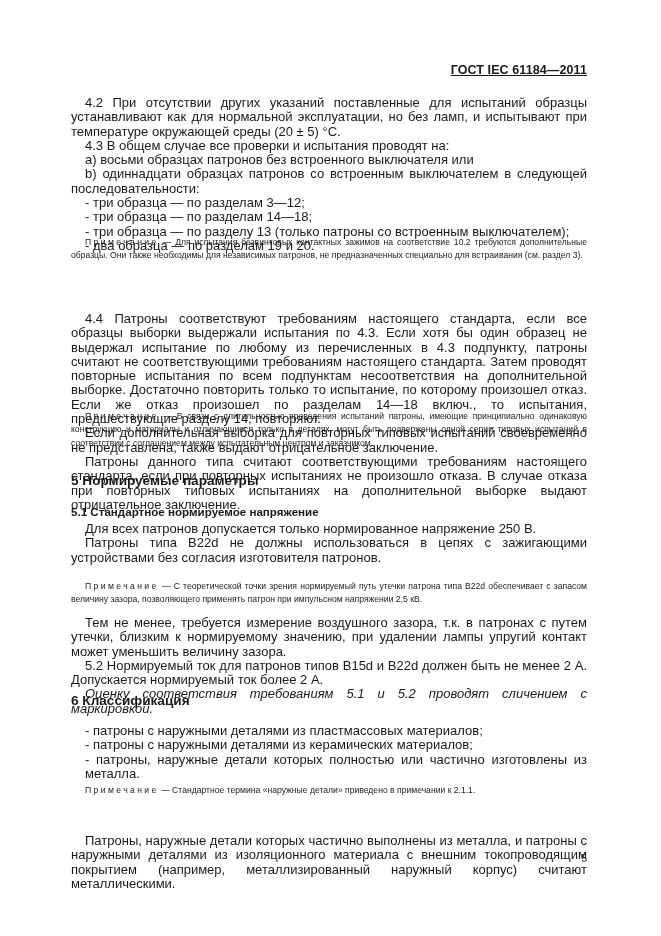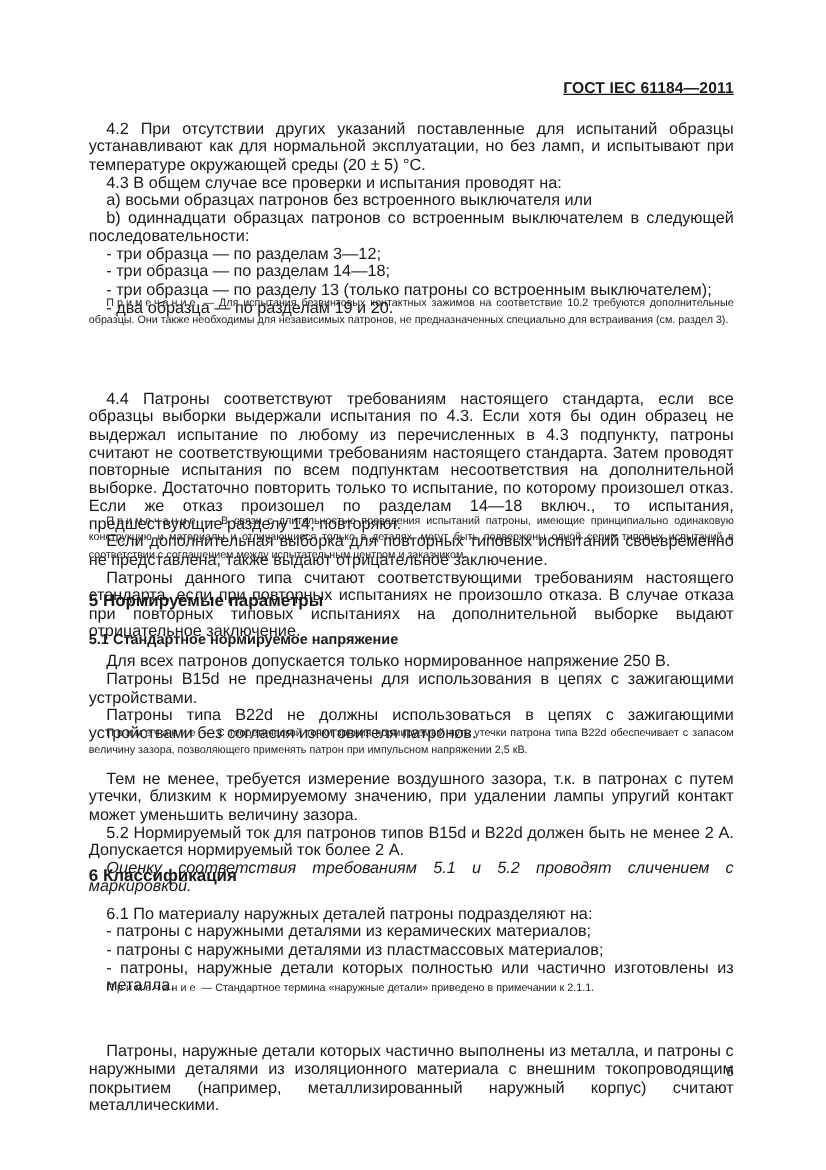--- a/index.html
+++ b/index.html
@@ -49,39 +49,37 @@
   </div>
 
   <div class="blk" style="top:473px;">
     <p class="h1">5  Нормируемые параметры</p>
   </div>
   <div class="blk" style="top:505px;">
     <p class="h2">5.1  Стандартное нормируемое напряжение</p>
   </div>
   <div class="blk" style="top:522px;">
     <p class="p ind">Для всех патронов допускается только нормированное напряжение 250 В.</p>
-    <p class="p ind">Патроны B15d не предназначены для использования в цепях с зажигающими устройствами.</p>
     <p class="p ind">Патроны типа B22d не должны использоваться в цепях с зажигающими устройствами без согласия изготовителя патронов.</p>
   </div>
   <div class="blk" style="top:580px;">
     <p class="note ind"><span class="sp">Примечание</span><span> — С теоретической точки зрения нормируемый путь утечки патрона типа B22d обеспечивает с запасом величину зазора, позволяющего применять патрон при импульсном напряжении 2,5 кВ.</span></p>
   </div>
   <div class="blk" style="top:616px;">
     <p class="p ind">Тем не менее, требуется измерение воздушного зазора, т.к. в патронах с путем утечки, близким к нормируемому значению, при удалении лампы упругий контакт может уменьшить величину зазора.</p>
     <p class="p ind">5.2  Нормируемый ток для патронов типов B15d и B22d должен быть не менее 2 А. Допускается нормируемый ток более 2 А.</p>
     <p class="p ind it">Оценку соответствия требованиям 5.1 и 5.2 проводят сличением с маркировкой.</p>
   </div>
 
   <div class="blk" style="top:693px;">
     <p class="h1">6  Классификация</p>
   </div>
   <div class="blk" style="top:724px;">
-    <p class="p ind">6.1  По материалу наружных деталей патроны подразделяют на:</p>
+    <p class="p li">-  патроны с наружными деталями из пластмассовых материалов;</p>
     <p class="p li">-  патроны с наружными деталями из керамических материалов;</p>
-    <p class="p li">-  патроны с наружными деталями из пластмассовых материалов;</p>
     <p class="p li">-  патроны, наружные детали которых полностью или частично изготовлены из металла.</p>
   </div>
   <div class="blk" style="top:784px;">
     <p class="note ind"><span class="sp">Примечание</span><span> — Стандартное термина «наружные детали» приведено в примечании к 2.1.1.</span></p>
   </div>
   <div class="blk" style="top:804px;margin-top:30px;">
     <p class="p ind">Патроны, наружные детали которых частично выполнены из металла, и патроны с наружными деталями из изоляционного материала с внешним токопроводящим покрытием (например, металлизированный наружный корпус) считают металлическими.</p>
   </div>
 
   <div class="pgnum" style="top:852px;">5</div>

